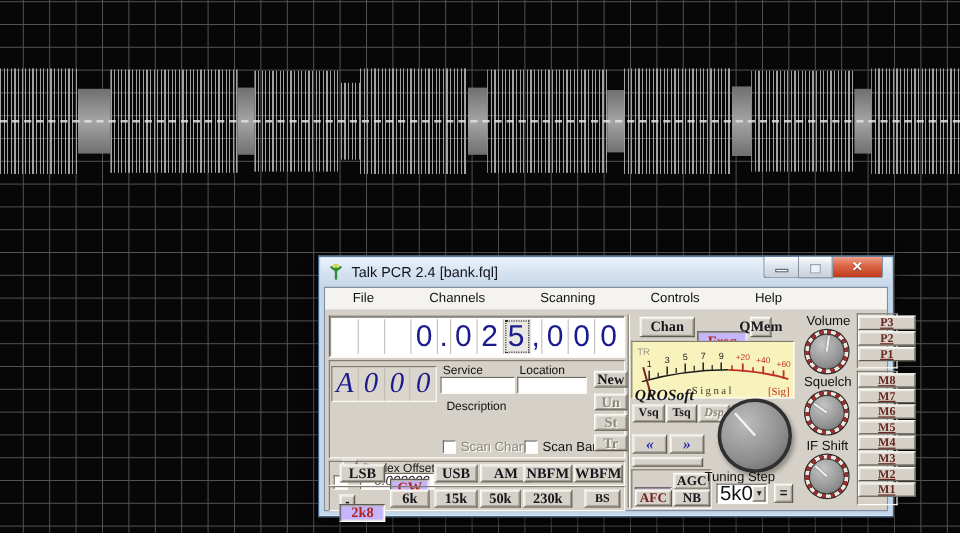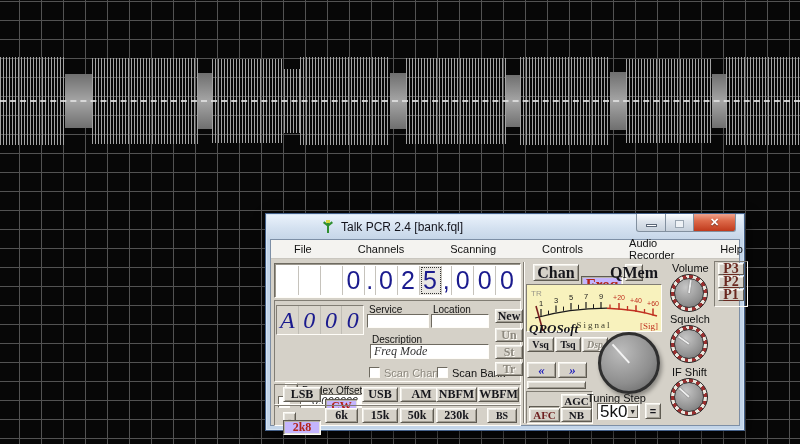--- a/index.html
+++ b/index.html
@@ -22,21 +22,21 @@
   .wq { background:linear-gradient(180deg,#6f6f6f,#a5a5a5 50%,#6f6f6f); }
   .centerline { position:absolute; left:0; top:100px; width:800px; height:0;
     border-top:2px dashed #e2e2e2; opacity:.85; }
 
   
   #window { position:absolute; left:265px; top:213px; width:480px; height:218px;
     background:#c3d5e9; border:1px solid #44618a;
     box-shadow:0 0 0 1px rgba(230,240,250,.55) inset, 3px 4px 12px rgba(0,0,0,.6); }
   .titlebar { position:absolute; left:1px; right:1px; top:1px; height:24px;
     background:linear-gradient(#eaf2fb,#d4e1f0 55%,#c6d6e8);
-    display:flex; align-items:center;padding-left:48px; }
+    display:flex; align-items:center; }
   .app-icon { width:12px; height:14px; margin-left:7px; position:relative; }
   .app-icon .stem { position:absolute; left:5px; top:2px; width:2px; height:11px; background:#2f8f2f; }
   .app-icon .arm-l { position:absolute; left:1px; top:3px; width:6px; height:2px; background:#2f8f2f; transform:rotate(38deg); }
   .app-icon .arm-r { position:absolute; left:5px; top:3px; width:6px; height:2px; background:#2f8f2f; transform:rotate(-38deg); }
   .app-icon .tip { position:absolute; left:4px; top:0; width:4px; height:3px; background:#d8d840; }
   .title-text { margin-left:7px; font-size:12px; color:#14141c; }
   .caption-btns { position:absolute; top:0; right:8px; display:flex; }
   .cap-btn { height:18px; border:1px solid #82909f; border-top:none;
     background:linear-gradient(#fcfdfe,#dde4ec 45%,#c7d1dc);
     display:flex; align-items:flex-end; justify-content:center; }
@@ -99,21 +99,21 @@
   .cb-label { position:absolute; font-size:11px; color:#111; }
   .cb-label.disabled { color:#8d897f; text-shadow:1px 1px 0 #fffdf8; }
   .act-btn { left:220px; width:28px; height:14px; font-size:12px; }
 
   
   .row-group { position:absolute; left:3px; width:247px; height:21px;
     border:1px solid; border-color:#817d74 #fffdf8 #fffdf8 #817d74; }
   .modebtn { top:2px; height:15px; font-size:12px; }
 
   
-  .tab-btn { top:4px; height:17px; font-size:16px; }
+  .tab-btn { top:4px; height:17px; font-size:12px; }
   .meter { position:absolute; left:255px; top:24px; width:136px; height:48px;
     background:#f8f2bd; border:1px solid; border-color:#817d74 #fffdf8 #fffdf8 #817d74; }
   .brand { position:absolute; left:258px; top:61px; font-family:"Liberation Serif",serif;
     font-weight:bold; font-style:italic; font-size:13px; color:#14141c; }
   .sq-btn { top:77px; height:15px; font-size:10px; font-weight:bold; }
   .sq-btn.disabled { font-style:italic; }
   .arrow-btn { top:102px; height:16px; width:29px; font-size:13px; color:#2222bb; font-style:italic; }
   .spacer-btn { position:absolute; left:256px; top:121px; width:59px; height:8px; }
   .toggle-box { position:absolute; left:255px; top:131px; width:67px; height:33px;
     border:1px solid; border-color:#817d74 #fffdf8 #fffdf8 #817d74; }
@@ -142,24 +142,24 @@
     display:flex; align-items:center; }
   .combo .val { flex:1; font-size:17px; padding-left:2px; color:#111; }
   .combo .drop { width:14px; height:13px; margin-right:1px; background:#d5d1c8;
     border:1px solid; border-color:#fffdf8 #5f5b52 #5f5b52 #fffdf8;
     font-size:7px; display:flex; align-items:center; justify-content:center; color:#222; }
   .eq-btn { left:374px; top:143px; width:16px; height:16px; font-size:11px; font-family:"Liberation Sans",sans-serif; }
 
   
   .pm-group { position:absolute; left:443px; width:34px;
     border:1px solid; border-color:#817d74 #fffdf8 #fffdf8 #817d74; }
-  .pm-btn { position:relative; width:26px; height:12px; margin:1px auto;
+  .pm-btn { position:relative; width:48px; height:12px; margin:1px auto;
     background:#d5d1c8; border:1px solid; border-color:#fffdf8 #5f5b52 #5f5b52 #fffdf8;
     box-shadow:inset 1px 1px 0 #ecebe6;
-    font-family:"Liberation Serif",serif; font-size:14px; font-weight:bold;
+    font-family:"Liberation Serif",serif; font-size:10px; font-weight:bold;
     color:#69281f; text-decoration:underline;
     display:flex; align-items:center; justify-content:center; }
   .vdivider { position:absolute; left:252px; top:2px; bottom:2px; width:0;
     border-left:1px solid #817d74; border-right:1px solid #fffdf8; }
 </style>
 </head>
 <body>
 
 <div class="wave-wrap">
   <div class="ws" style="width:65px;height:88px"></div>
@@ -201,21 +201,20 @@
     <div class="cap-btn cap-close">✕</div>
   </div>
 
   <div class="client">
 
     <div class="menubar">
       <span class="menu-item">File</span>
       <span class="menu-item">Channels</span>
       <span class="menu-item">Scanning</span>
       <span class="menu-item">Controls</span>
-      <span class="menu-item">Audio Recorder</span>
       <span class="menu-item">Help</span>
     </div>
 
     <div class="content">
 
       <div class="freq-panel">
         <div class="digit-cell dw"></div>
           <div class="u-h"></div>
         <div class="digit-cell dw"></div>
         <div class="digit-cell dw"></div>
@@ -242,21 +241,20 @@
         <div class="small-label" style="left:27px;top:84px">Duplex Offset</div>
         <div class="checkbox" style="left:3px;top:95px;width:12px;height:12px"></div>
         <div class="field" style="left:25px;top:93px;width:62px;height:14px;justify-content:flex-end;font-style:italic">0.000000</div>
         <div class="btn tiny-btn" style="left:8px;top:111px">-</div>
 
         <div class="small-label" style="left:94px;top:3px">Service</div>
         <div class="field" style="left:92px;top:13px;width:62px;height:14px"></div>
         <div class="small-label" style="left:158px;top:3px">Location</div>
         <div class="field" style="left:156px;top:13px;width:58px;height:14px"></div>
         <div class="small-label" style="left:97px;top:33px">Description</div>
-        <div class="field italic" style="left:95px;top:43px;width:119px;height:15px">Freq Mode</div>
 
         <div class="checkbox" style="left:94px;top:66px"></div>
         <div class="cb-label disabled" style="left:109px;top:66px">Scan Chan</div>
         <div class="checkbox" style="left:162px;top:66px"></div>
         <div class="cb-label" style="left:177px;top:66px">Scan Bank</div>
 
         <div class="btn act-btn" style="top:8px">New</div>
         <div class="btn act-btn disabled" style="top:27px">Un</div>
         <div class="btn act-btn disabled" style="top:44px">St</div>
         <div class="btn act-btn disabled" style="top:61px">Tr</div>
@@ -364,16 +362,26 @@
         <div class="bezel"></div>
           <div class="face"></div>
         <div class="pointer" style="transform:rotate(-48deg)"></div>
       </div>
 
       <div class="pm-group" style="top:1px;height:46px">
         <div class="pm-btn">P3</div>
         <div class="pm-btn">P2</div>
         <div class="pm-btn">P1</div>
       </div>
+      <div class="pm-group" style="top:49px;height:112px">
+        <div class="pm-btn">M8</div>
+        <div class="pm-btn">M7</div>
+        <div class="pm-btn">M6</div>
+        <div class="pm-btn">M5</div>
+        <div class="pm-btn">M4</div>
+        <div class="pm-btn">M3</div>
+        <div class="pm-btn">M2</div>
+        <div class="pm-btn">M1</div>
+      </div>
 
     </div>
   </div>
 </div>
 
 </body></html>

